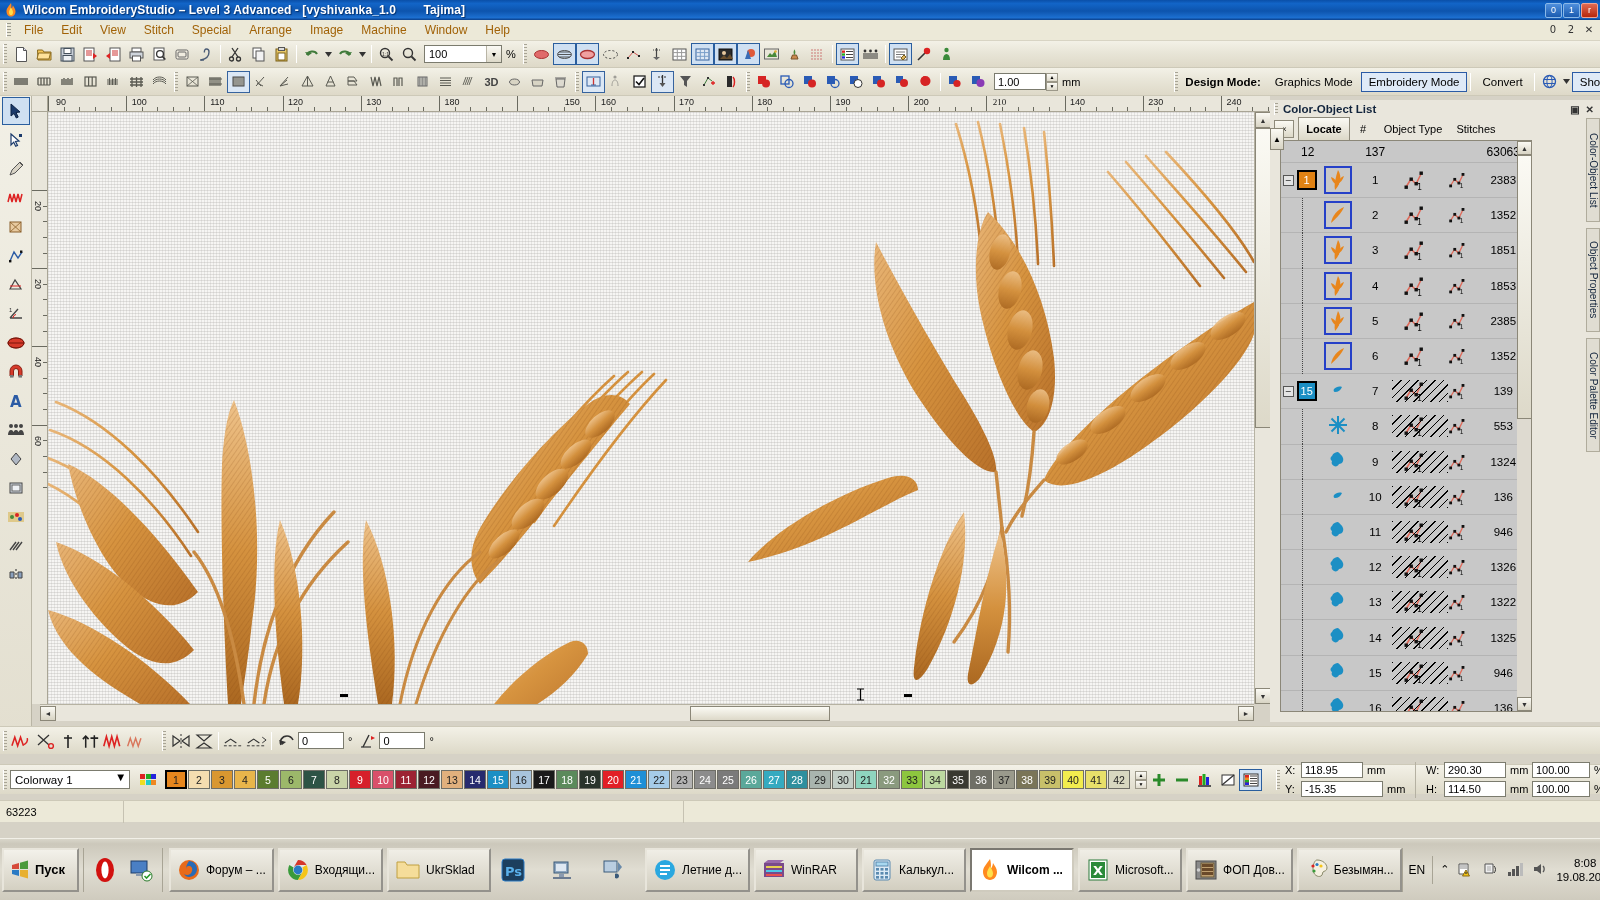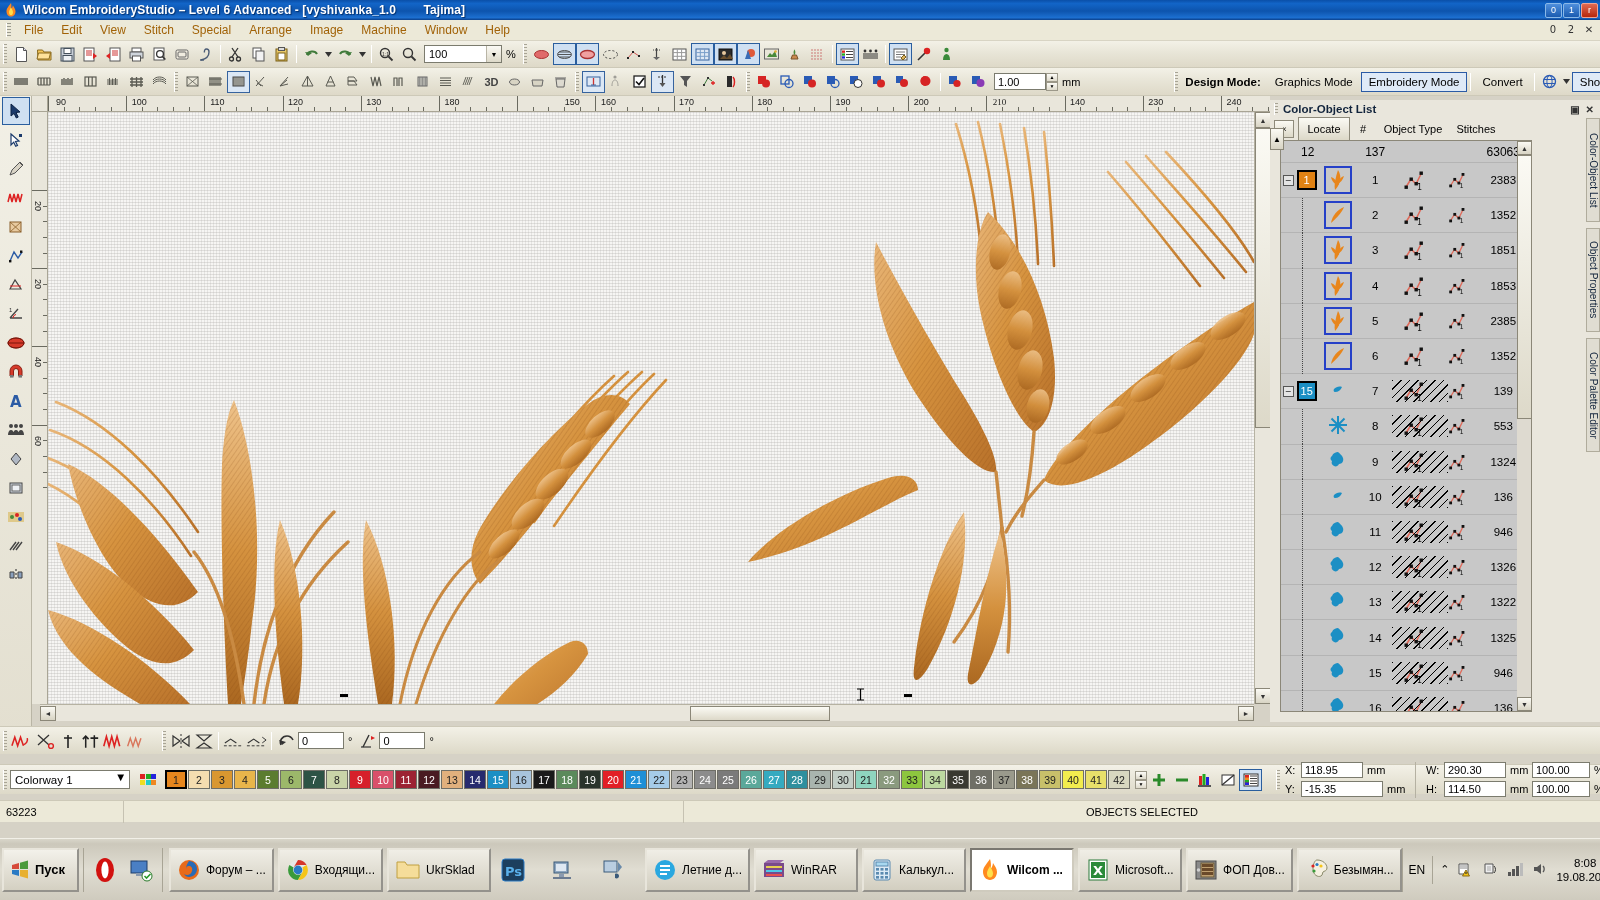--- a/index.html
+++ b/index.html
@@ -130,21 +130,21 @@
   .panel-title { height:18px; display:flex; align-items:center; padding-left:4px;
      font-weight:bold; font-size:11.5px; color:#12243c; background:#e9e6dc;}
   .panel-title .grip { width:4px;height:12px;margin-right:5px;
      background:repeating-linear-gradient(180deg,#a8a495 0 1px,transparent 1px 3px);border-left:1px solid #fff;}
   .pin-icons { margin-left:auto; display:flex; gap:6px; padding-right:6px; font-size:10px;color:#333;}
   .panel-head { position:absolute; left:0; top:18px; width:264px; height:22px;
      display:flex; align-items:center; background:#e9e6dc;}
   .collapse-btn { width:20px;height:18px;margin:0 4px; border:1px solid #8e8a7b;
      background:linear-gradient(180deg,#fbfaf4,#dcd8c8); display:flex;align-items:center;justify-content:center;font-size:9px;}
   .locate-btn { width:52px;height:24px; border:1px solid #8e8a7b;
-     background:linear-gradient(180deg,#fbfaf4,#dcd8c8); display:flex;align-items:center;justify-content:center;font-size:11px;}
+     background:linear-gradient(180deg,#fbfaf4,#dcd8c8); display:flex;align-items:center;justify-content:center;font-size:11px;font-weight:bold;}
   .col-hdr { font-size:11px; color:#000;}
   .list-area { position:absolute; left:10px; top:40px; width:252px; height:572px;
      background:#c8c8c8; border:1px solid #8b8778; overflow:hidden;}
   .list-scroll { position:absolute; left:236px; top:0; width:15px; height:570px; background:#dedad0;}
   .row { display:flex; height:35.2px; align-items:center;
      border-bottom:1px solid #b4b4b4; font-size:11.5px; color:#000;}
   .row.total { height:22px; font-size:12px; }
   .cell-tree { width:38px; display:flex; align-items:center; justify-content:flex-end; padding-right:2px; position:relative;}
   .cell-thumb { width:40px; display:flex; align-items:center; justify-content:center;}
   .cell-num { width:34px; text-align:center;}
@@ -206,21 +206,21 @@
 
 <div id="app">
 
   <div class="titlebar">
     <span class="flame">
       <svg width="16" height="16" viewBox="0 0 16 16">
           <path d="M8 1 C5 5 3.5 6.5 3.5 9.5 C3.5 12.5 5.6 14.5 8 14.5 C10.4 14.5 12.5 12.5 12.5 9.5 C12.5 7 11 5.5 9.8 3.2 C9.6 5.2 9 6.2 8.3 6.8 C8.6 4.8 8.4 2.7 8 1Z" fill="#ff8a1f"></path>
           <path d="M8 5.5 C6.6 8 6 8.8 6 10.4 C6 12 6.9 13.2 8 13.2 C9.1 13.2 10 12 10 10.4 C10 9 9.3 8 8 5.5Z" fill="#ffe04a"></path>
         </svg>
     </span>
-    <span class="title-text">Wilcom EmbroideryStudio – Level 6 Advanced - [vyshivanka_1.0        Tajima]</span>
+    <span class="title-text">Wilcom EmbroideryStudio – Level 3 Advanced - [vyshivanka_1.0        Tajima]</span>
     <span class="win-btns">
       <span class="win-btn">0</span>
       <span class="win-btn">1</span>
       <span class="win-btn close">r</span>
     </span>
   </div>
 
   <div class="menubar">
     <span class="grip"></span>
     <span class="menu-item">File</span>
@@ -2145,21 +2145,20 @@
           <span class="fld" style="width:58px;">100.00</span>
           <span style="width:12px;">%</span>
         </span>
       </span>
     </span>
   </div>
 
   <div class="statusbar">
     <span class="sb-cell" style="width:124px;">63223</span>
     <span class="sb-cell" style="width:560px;"></span>
-    <span class="sb-cell" style="flex:1;justify-content:center;border-right:none;">OBJECTS SELECTED</span>
   </div>
 
   <div class="taskbar">
     <span class="startbtn">
       <svg width="20" height="20" viewBox="0 0 20 20">
           <path d="M2 5l7-2v6H2z" fill="#d64a3a"></path>
           <path d="M10 2.8l8-2.3v8.5h-8z" fill="#4a9a3a"></path>
           <path d="M2 10h7v6l-7-2z" fill="#2a7ac4"></path>
           <path d="M10 10h8v8.5l-8-2.3z" fill="#e8b030"></path>
         </svg>

